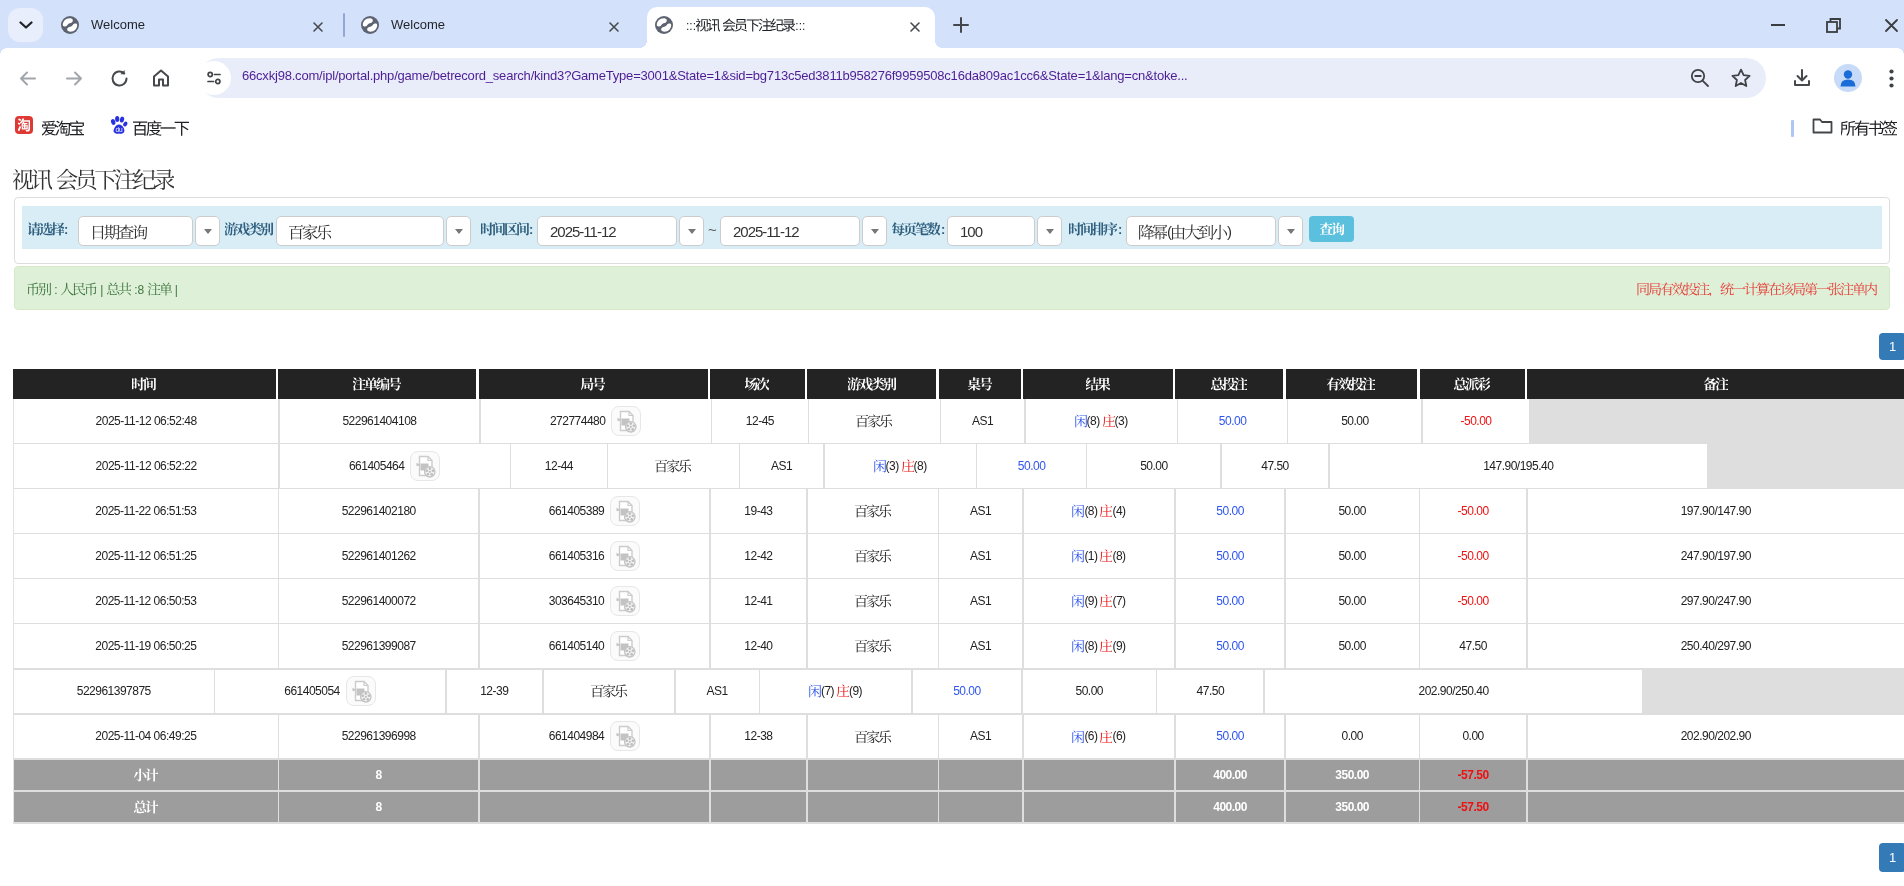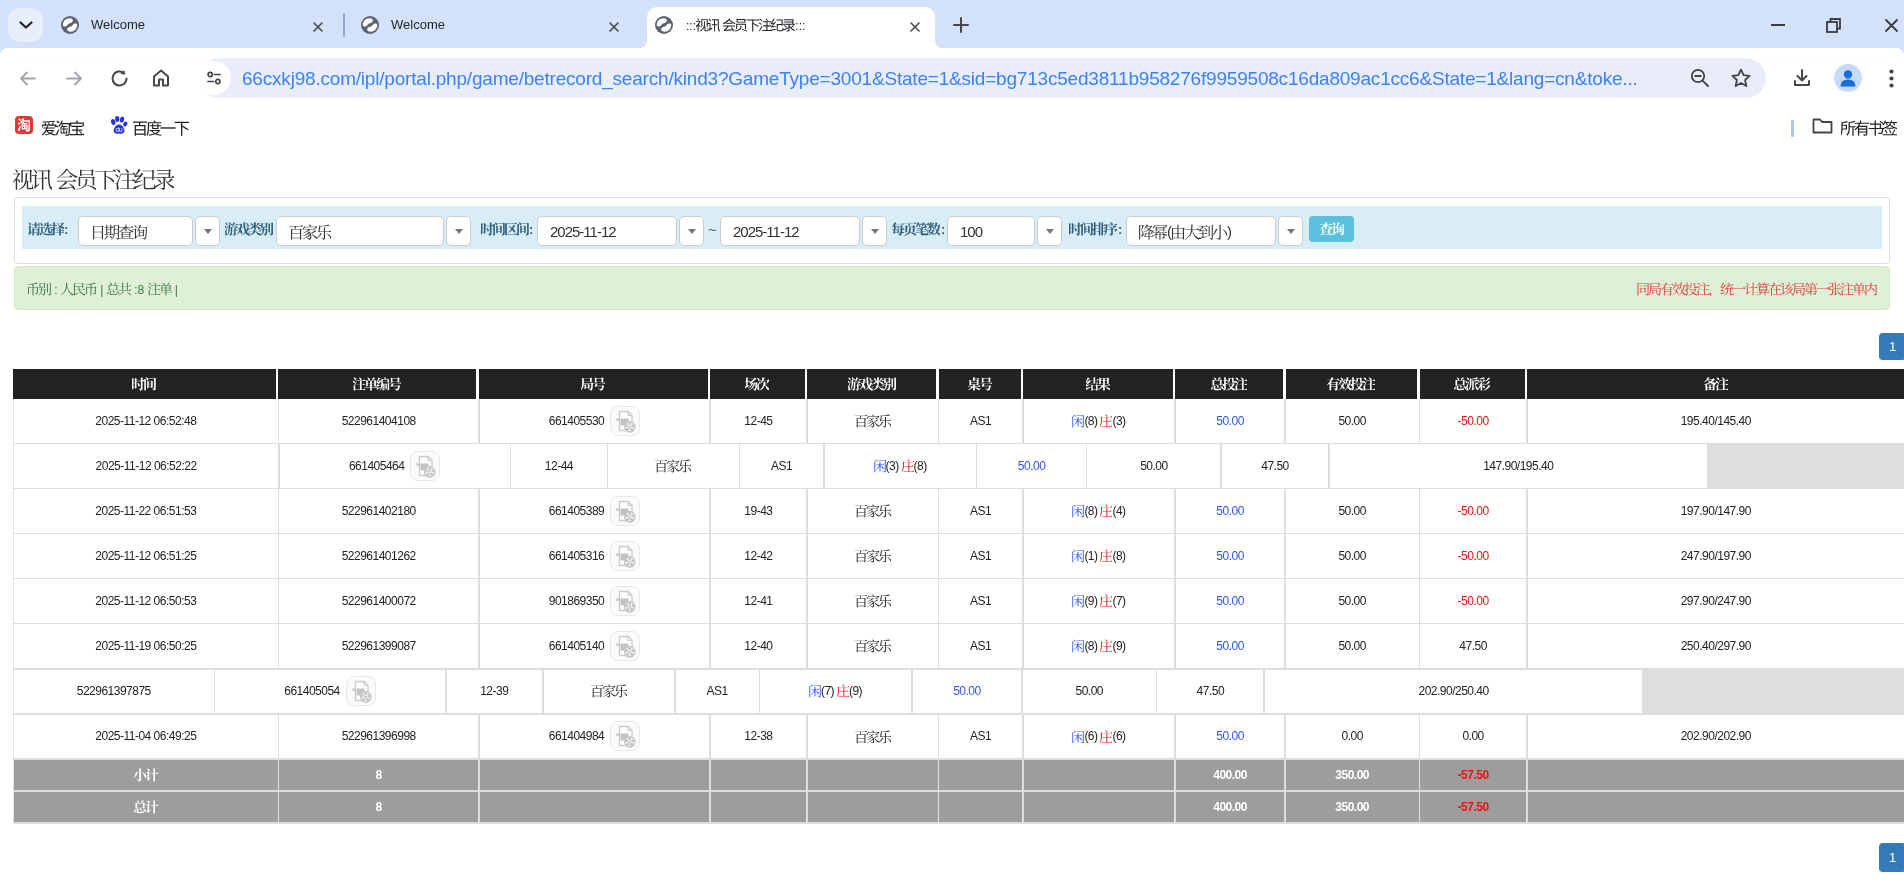--- a/index.html
+++ b/index.html
@@ -108,21 +108,21 @@
         <path d="M3 8.5 L10 2.5 L17 8.5 V17.5 H12 V11.5 H8 V17.5 H3 Z" stroke="#46484b" stroke-width="2" fill="none" stroke-linejoin="round"></path>
       </svg></div>
     <div class="abs" style="left:199px;top:10.0px;width:1567px;height:40px;border-radius:20px;background:#e9edfa"></div>
     <div class="abs" style="left:197px;top:13.0px;width:34px;height:34px;border-radius:17px;background:#fff"></div>
     <div class="abs" style="left:207px;top:23.0px"><svg width="14" height="14" viewBox="0 0 14 14" style="">
         <circle cx="3.2" cy="3.5" r="2.1" fill="none" stroke="#3f4246" stroke-width="1.7"></circle>
         <path d="M7.5 3.5 H13" stroke="#3f4246" stroke-width="1.7" stroke-linecap="round"></path>
         <circle cx="10.8" cy="10.5" r="2.1" fill="none" stroke="#3f4246" stroke-width="1.7"></circle>
         <path d="M1 10.5 H6.5" stroke="#3f4246" stroke-width="1.7" stroke-linecap="round"></path>
       </svg></div>
-    <div class="abs" style="left:242px;top:20.0px;font-size:19px;color:#3b82f6;letter-spacing:-0.2px;white-space:nowrap" id="url">66cxkj98.com/ipl/portal.php/game/betrecord_search/kind3?GameType=3001&amp;State=1&amp;sid=bg713c5ed3811b958276f9959508c16da809ac1cc6&amp;State=1&amp;lang=cn&amp;toke...</div>
+    <div class="abs" style="left:242px;top:20.0px;font-size:13px;color:#4c1d95;letter-spacing:-0.2px;white-space:nowrap" id="url">66cxkj98.com/ipl/portal.php/game/betrecord_search/kind3?GameType=3001&amp;State=1&amp;sid=bg713c5ed3811b958276f9959508c16da809ac1cc6&amp;State=1&amp;lang=cn&amp;toke...</div>
     <div class="abs" style="left:1690px;top:20.0px"><svg width="20" height="20" viewBox="0 0 20 20" style="">
         <circle cx="8" cy="8" r="6.2" fill="none" stroke="#3f4246" stroke-width="1.8"></circle>
         <path d="M5.2 8 H10.8 M12.8 12.8 L18 18" stroke="#3f4246" stroke-width="1.8" stroke-linecap="round"></path>
       </svg></div>
     <div class="abs" style="left:1730px;top:19.0px"><svg width="22" height="22" viewBox="0 0 22 22" style="">
         <path d="M11 2.6 L13.6 8.2 L19.6 8.9 L15.1 13 L16.3 19 L11 16 L5.7 19 L6.9 13 L2.4 8.9 L8.4 8.2 Z" fill="none" stroke="#3f4246" stroke-width="1.8" stroke-linejoin="round"></path>
       </svg></div>
     <div class="abs" style="left:1792px;top:20.0px"><svg width="20" height="20" viewBox="0 0 20 20" style="">
         <path d="M10 2 V12 M5.5 8 L10 12.5 L14.5 8" stroke="#46484b" stroke-width="2" fill="none" stroke-linecap="round" stroke-linejoin="round"></path>
         <path d="M3 13 V17 H17 V13" stroke="#46484b" stroke-width="2" fill="none" stroke-linecap="round" stroke-linejoin="round"></path>
@@ -372,21 +372,21 @@
         <use href="#sb5907" x="0"></use>
         <use href="#sb6CE8" x="1000"></use>
       </svg>
     </div>
   </div>
 <div id="tbody">
     <div class="trow">
       <div class="c" style="width:264.2px">2025-11-12 06:52:48</div>
       <div class="c" style="width:199.5px">522961404108</div>
       <div class="c" style="width:230.0px">
-        <span>661405530</span>
+        <span>272774480</span>
         <span style="display:inline-block;width:30px;height:30px;border:1px solid #e7e7e7;border-radius:8px;vertical-align:middle;margin-left:6px;background:#fbfbfb;position:relative">
           <svg width="28" height="28" viewBox="0 0 28 28" style="position:absolute;left:0;top:0">
             <path d="M8.5 4.5 H17 L21 8.5 V23.5 H8.5 Z" fill="#fff" stroke="#cccccc" stroke-width="1.4"></path>
             <path d="M17 4.5 V8.5 H21" fill="none" stroke="#cccccc" stroke-width="1.2"></path>
             <path d="M9.5 11.5 h8 v7 h-8z" fill="#c3c3c3"></path>
             <path d="M9.5 13 l-4 -2.2 v3.4z" fill="#c3c3c3"></path>
             <circle cx="18.8" cy="19.8" r="5.2" fill="#f2f2f2" stroke="#c3c3c3" stroke-width="1.3"></circle>
             <circle cx="18.8" cy="19.8" r="1.1" fill="#bdbdbd"></circle>
             <circle cx="18.8" cy="16.6" r="1.3" fill="#bdbdbd"></circle>
             <circle cx="15.8" cy="18.8" r="1.3" fill="#bdbdbd"></circle>
@@ -410,21 +410,20 @@
         </svg><span>(8)</span>&nbsp;<svg class="cj" style="vertical-align:-2.40px" width="12.0" height="13.92" viewBox="0 -960 1000 1160" preserveAspectRatio="none" fill="#ee1111">
           <use href="#s5E84" x="0"></use>
         </svg><span>(3)</span></div>
       <div class="c" style="width:108.8px">
         <span class="blue">50.00</span>
       </div>
       <div class="c" style="width:132.9px">50.00</div>
       <div class="c" style="width:106.3px">
         <span class="red">-50.00</span>
       </div>
-      <div class="c" style="width:377.2px">195.40/145.40</div>
     </div>
     <div class="trow">
       <div class="c" style="width:264.2px">2025-11-12 06:52:22</div>
       <div class="c" style="width:230.0px">
         <span>661405464</span>
         <span style="display:inline-block;width:30px;height:30px;border:1px solid #e7e7e7;border-radius:8px;vertical-align:middle;margin-left:6px;background:#fbfbfb;position:relative">
           <svg width="28" height="28" viewBox="0 0 28 28" style="position:absolute;left:0;top:0">
             <path d="M8.5 4.5 H17 L21 8.5 V23.5 H8.5 Z" fill="#fff" stroke="#cccccc" stroke-width="1.4"></path>
             <path d="M17 4.5 V8.5 H21" fill="none" stroke="#cccccc" stroke-width="1.2"></path>
             <path d="M9.5 11.5 h8 v7 h-8z" fill="#c3c3c3"></path>
@@ -547,21 +546,21 @@
       <div class="c" style="width:132.9px">50.00</div>
       <div class="c" style="width:106.3px">
         <span class="red">-50.00</span>
       </div>
       <div class="c" style="width:377.2px">247.90/197.90</div>
     </div>
     <div class="trow">
       <div class="c" style="width:264.2px">2025-11-12 06:50:53</div>
       <div class="c" style="width:199.5px">522961400072</div>
       <div class="c" style="width:230.0px">
-        <span>901869350</span>
+        <span>303645310</span>
         <span style="display:inline-block;width:30px;height:30px;border:1px solid #e7e7e7;border-radius:8px;vertical-align:middle;margin-left:6px;background:#fbfbfb;position:relative">
           <svg width="28" height="28" viewBox="0 0 28 28" style="position:absolute;left:0;top:0">
             <path d="M8.5 4.5 H17 L21 8.5 V23.5 H8.5 Z" fill="#fff" stroke="#cccccc" stroke-width="1.4"></path>
             <path d="M17 4.5 V8.5 H21" fill="none" stroke="#cccccc" stroke-width="1.2"></path>
             <path d="M9.5 11.5 h8 v7 h-8z" fill="#c3c3c3"></path>
             <path d="M9.5 13 l-4 -2.2 v3.4z" fill="#c3c3c3"></path>
             <circle cx="18.8" cy="19.8" r="5.2" fill="#f2f2f2" stroke="#c3c3c3" stroke-width="1.3"></circle>
             <circle cx="18.8" cy="19.8" r="1.1" fill="#bdbdbd"></circle>
             <circle cx="18.8" cy="16.6" r="1.3" fill="#bdbdbd"></circle>
             <circle cx="15.8" cy="18.8" r="1.3" fill="#bdbdbd"></circle>

